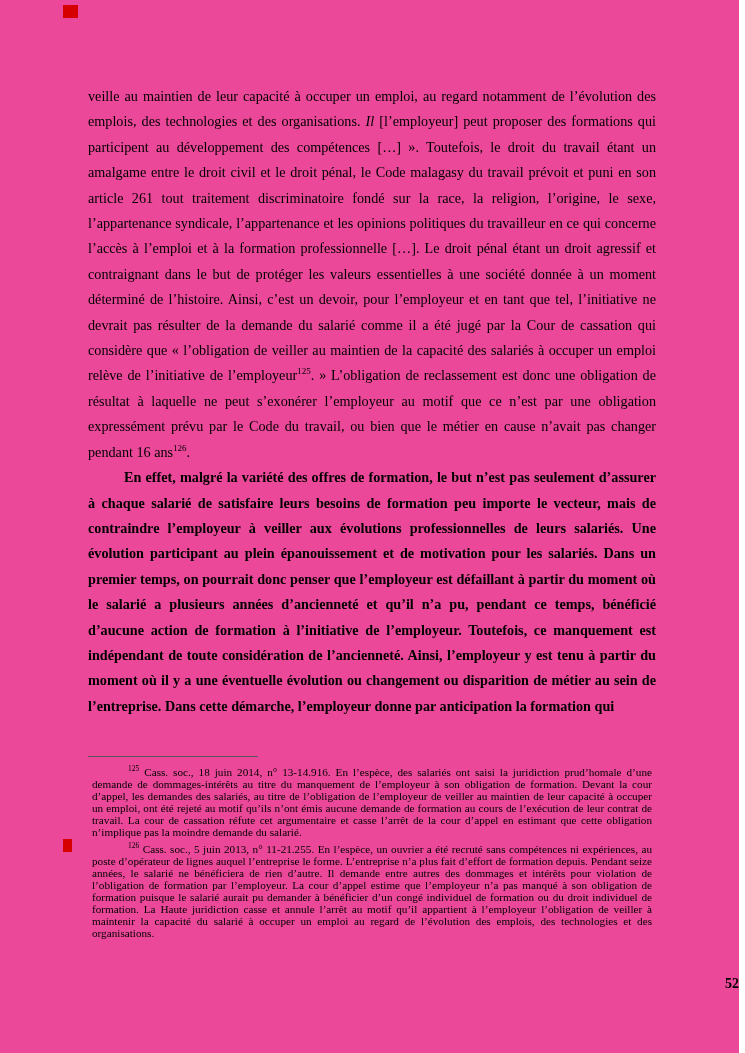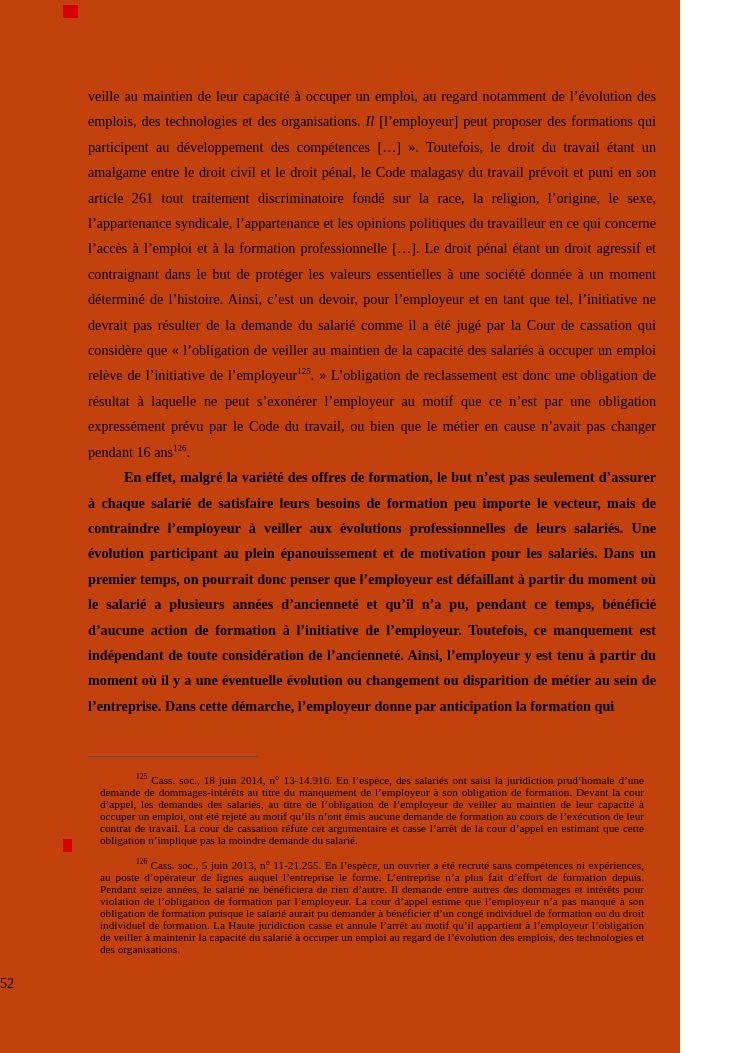--- a/index.html
+++ b/index.html
@@ -11,23 +11,23 @@
     width: 745px;
     height: 1053px;
     position: relative;
     font-family: "Liberation Serif", serif;
     color: #000000;
     overflow: hidden;
   }
   .page {
     position: absolute;
     left: 0; top: 0;
-    width: 680px;
+    width: 739px;
     height: 1053px;
-    background: #c2410c;
+    background: #ec4899;
   }
   .content {
     position: absolute;
     left: 88px;
     top: 84px;
     width: 568px;
   }
   .body-p {
     margin: 0;
     text-align: justify;
@@ -55,40 +55,41 @@
     height: 0;
     border-top: 1px solid #555555;
   }
   .footnotes {
     position: absolute;
     left: 88px;
     top: 762px;
     width: 568px;
   }
   .footnote {
-    margin: 12px;
+    margin: 4px;
     text-align: justify;
     font-size: 11.2px;
     line-height: 12.1px;
     text-indent: 36px;
     color: #000000;
   }
   .footnote sup {
     font-size: 7.5px;
     line-height: 0;
     vertical-align: super;
   }
   .page-number {
     position: absolute;
     left: 0;
     right: 0;
     top: 976px;
-    text-align: left;
+    text-align: right;
     font-size: 14px;
     color: #000000;
+    font-weight: bold;
   }
   .red-mark {
     position: absolute;
   }
   .mark-top {
     left: 63px;
     top: 5px;
     width: 15px;
     height: 13px;
   }

